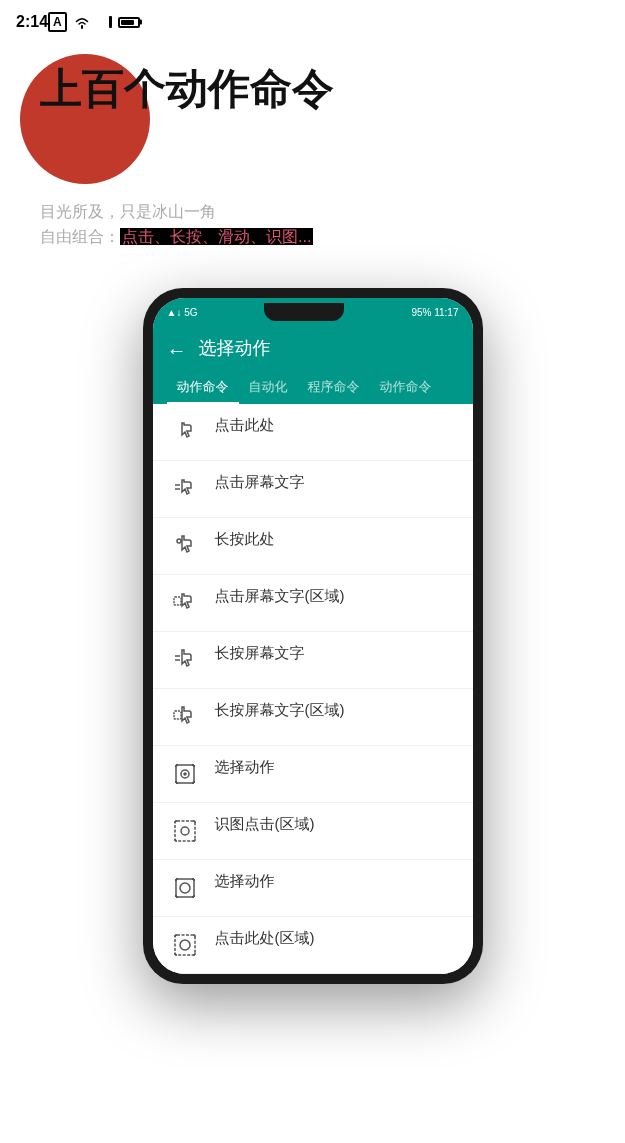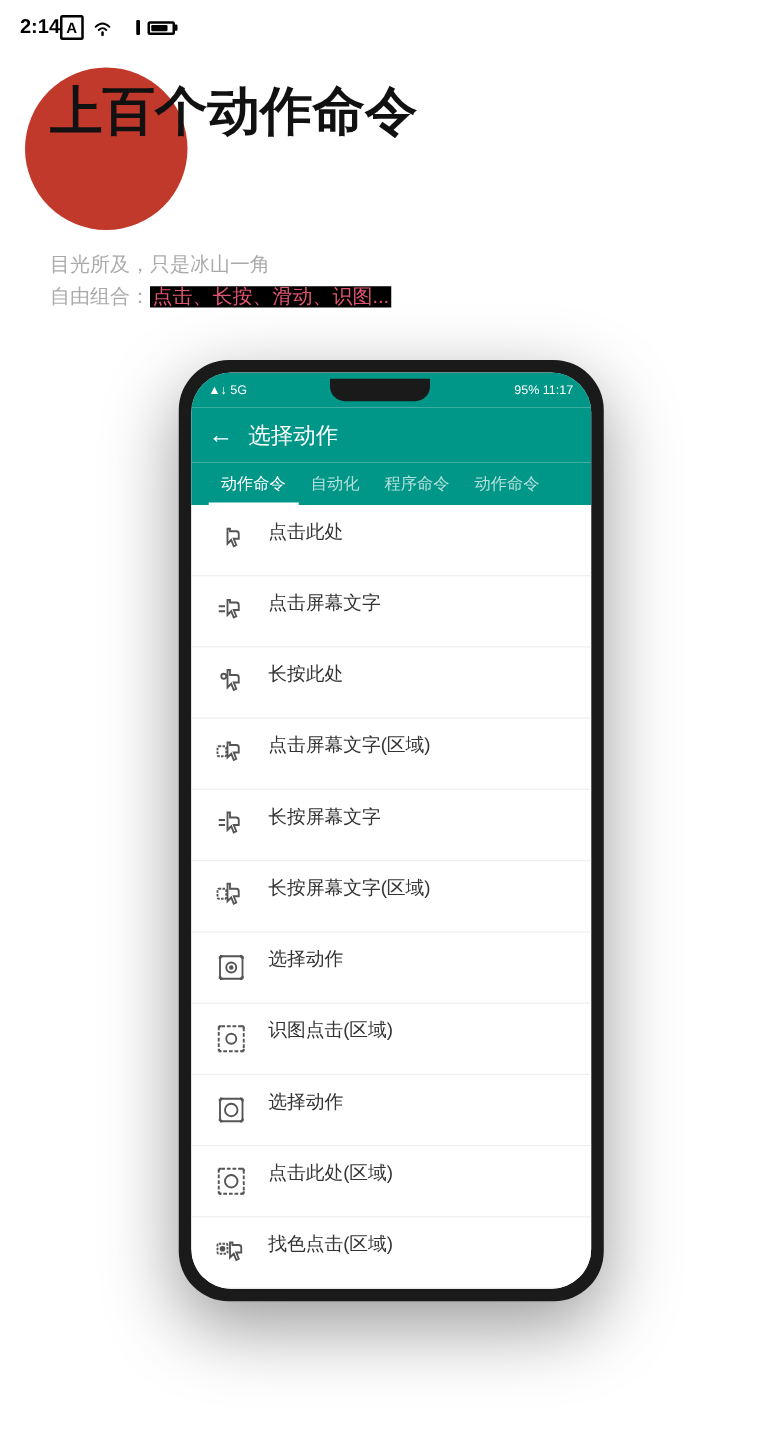--- a/index.html
+++ b/index.html
@@ -373,27 +373,17 @@
             <svg viewBox="0 0 26 26" fill="none" stroke="#555" stroke-width="1.5">
               <rect x="3" y="3" width="20" height="20" rx="2" stroke="#555" stroke-dasharray="3,1.5"></rect>
               <path d="M3 3 L5 3 M3 3 L3 5 M23 3 L21 3 M23 3 L23 5 M3 23 L5 23 M3 23 L3 21 M23 23 L21 23 M23 23 L23 21" stroke="#555" stroke-width="1.5"></path>
               <circle cx="13" cy="13" r="5" stroke="#555"></circle>
             </svg>
           </div>
           <span class="list-label">点击此处(区域)</span>
         </div>
 
 
-        <div class="list-item">
-          <div class="list-icon">
-            <svg viewBox="0 0 26 26" fill="none" stroke="#555" stroke-width="1.5">
-              <path d="M12 5 L12 17 L15 14 L17 19 L19 18 L17 13 L21 13 L21 9 Q21 7 19 7 L14 7 L14 5 Z" stroke="#555" fill="none"></path>
-              <rect x="2" y="6" width="8" height="8" stroke="#555" stroke-dasharray="2,1" rx="1"></rect>
-              <circle cx="6" cy="10" r="1.5" fill="#555"></circle>
-            </svg>
-          </div>
-          <span class="list-label">找色点击(区域)</span>
-        </div>
 
       </div>
     </div>
   </div>
 </div>
 
 </body></html>

